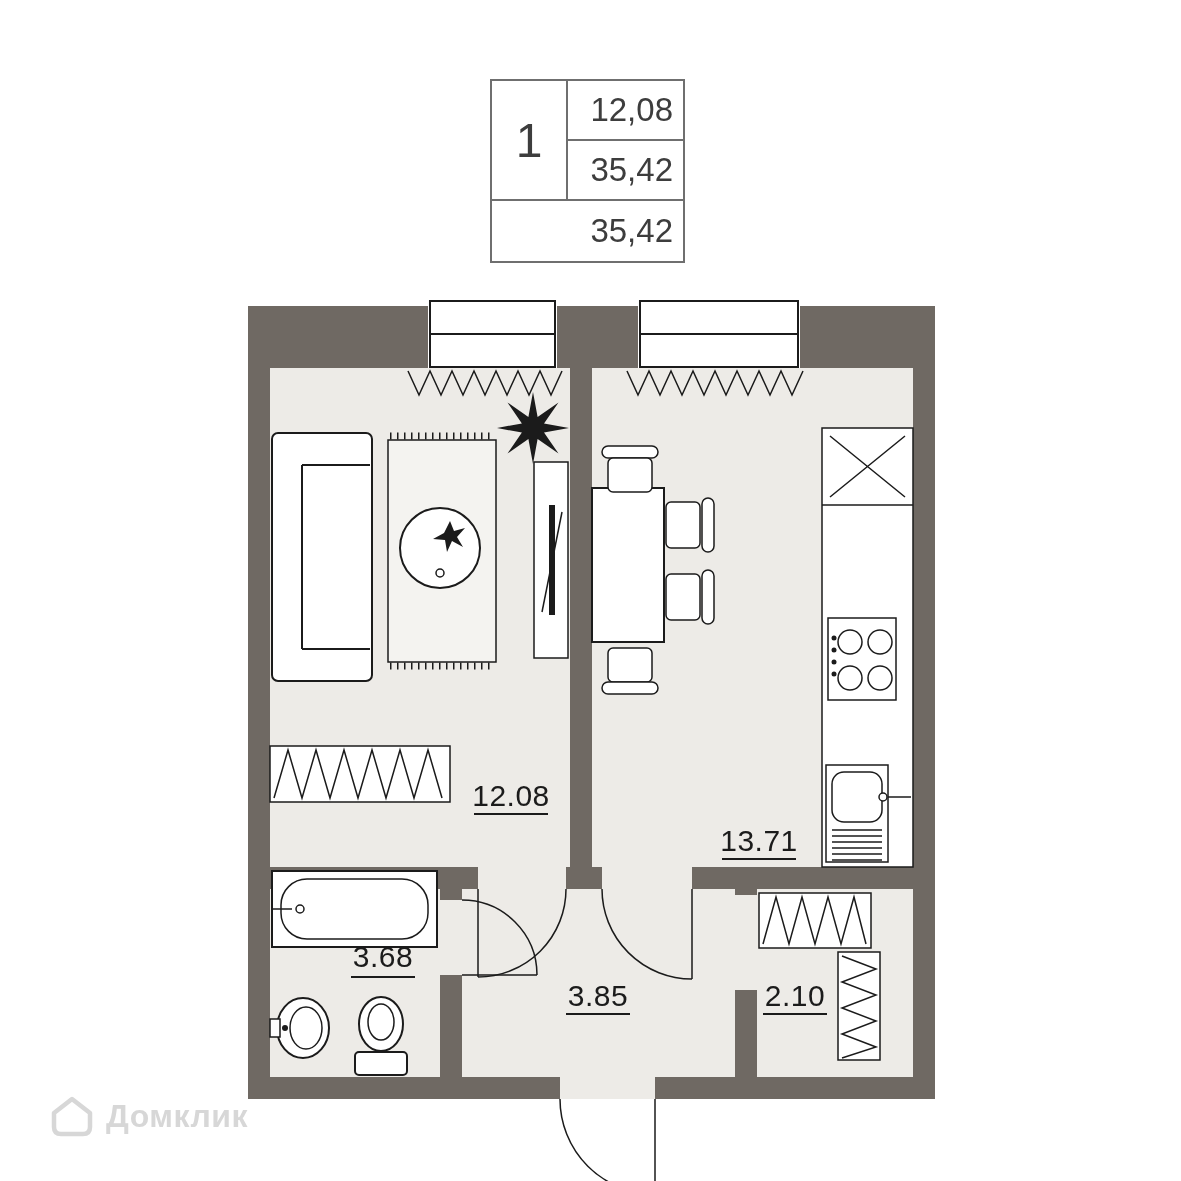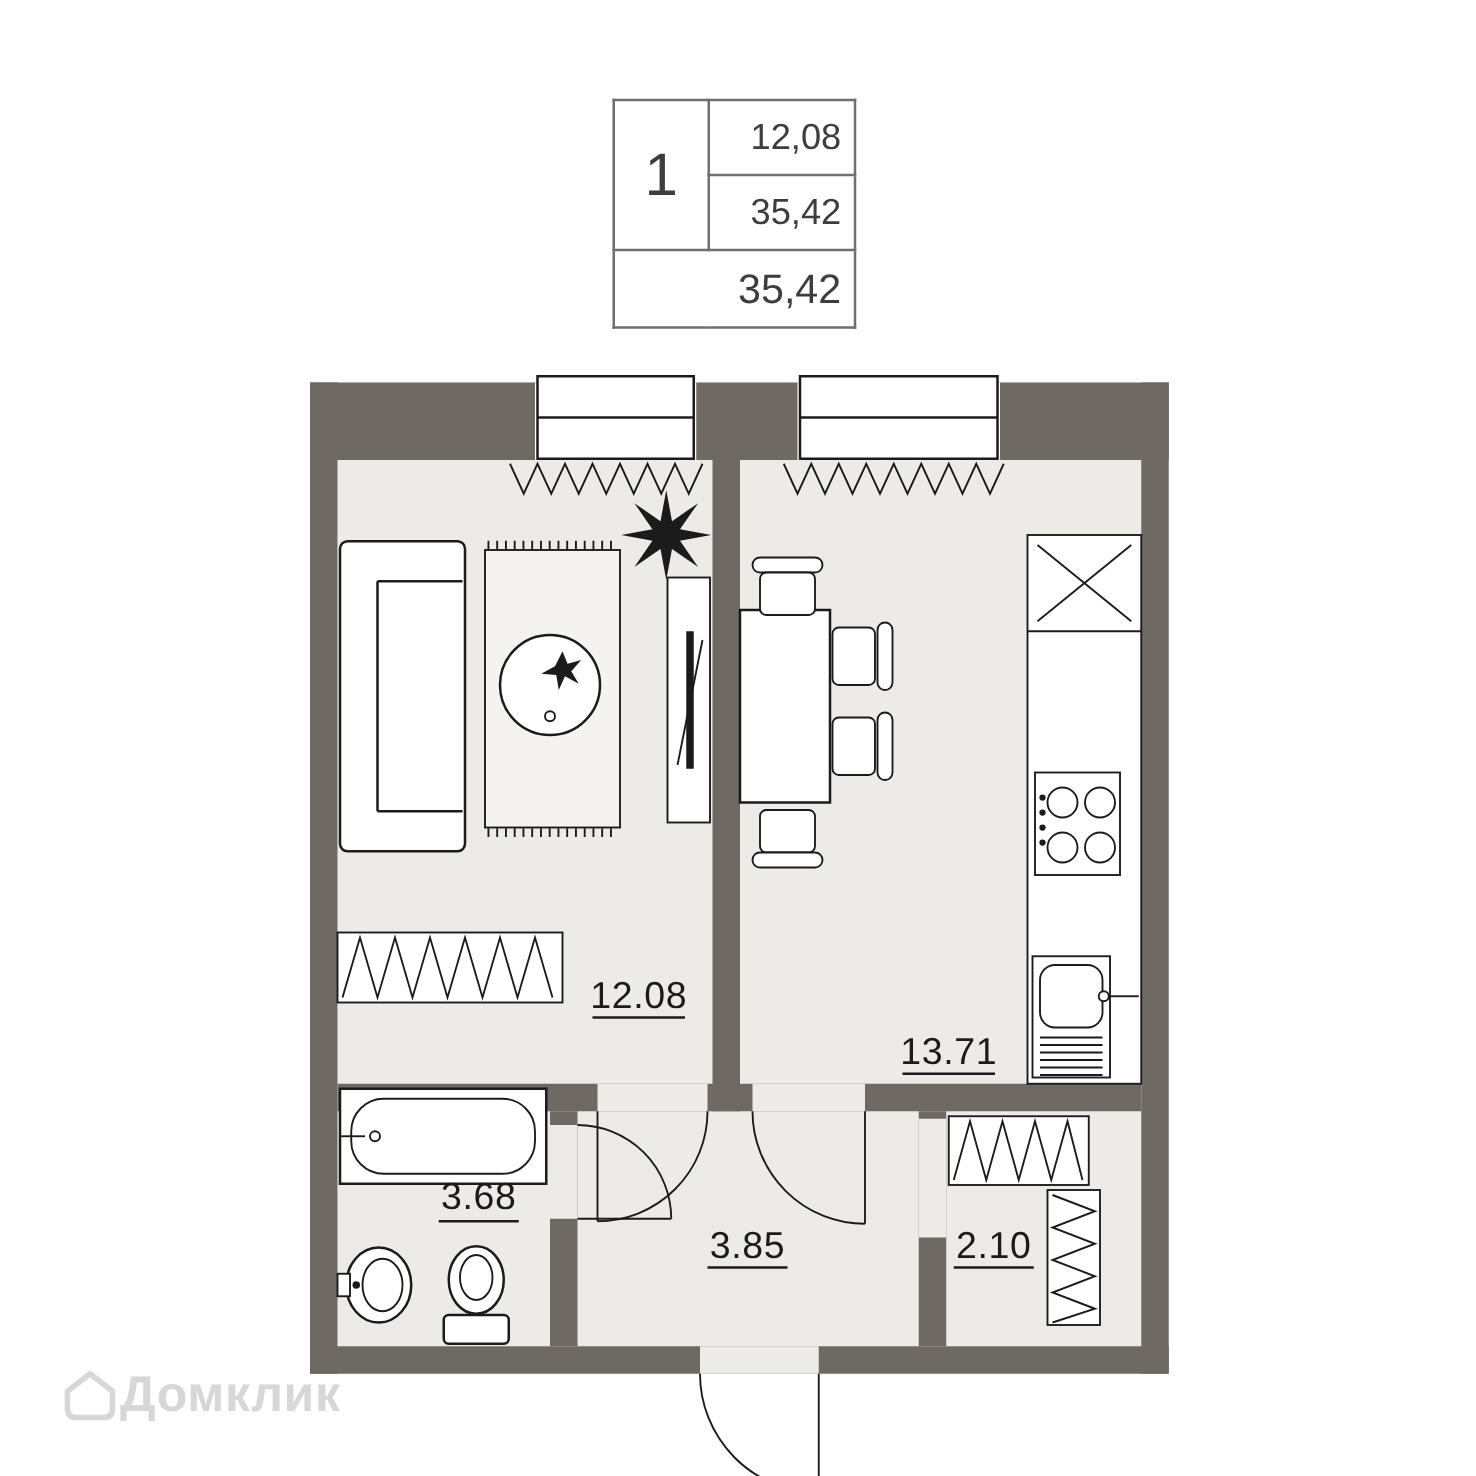--- a/index.html
+++ b/index.html
@@ -10,41 +10,41 @@
   html,body{margin:0;padding:0;background:#fff;}
   .page{
     position:relative;width:1181px;height:1181px;background:#fff;overflow:hidden;
     font-family:"Liberation Sans",sans-serif;
   }
   
   .title-block{position:absolute;left:490px;top:79px;}
   .title-block table{border-collapse:collapse;}
   .title-block td{border:2px solid #6f6f6f;color:#3d3d3d;font-weight:300;background:#fff;}
   .cell-rooms{width:72px;height:116px;font-size:48px;text-align:center;}
-  .cell-num{width:104px;height:56px;font-size:29px;text-align:right;padding-right:10px;}
+  .cell-num{width:104px;height:56px;font-size:33px;text-align:right;padding-right:10px;}
   .cell-total{height:58px;font-size:33px;text-align:right;padding-right:10px;}
   
   .plan-svg{position:absolute;left:0;top:0;}
   .wall{fill:var(--wall);stroke:none;}
   .floor{fill:var(--floor);stroke:none;}
   .gapf{fill:var(--floor);stroke:none;}
   .gapw{fill:#ffffff;stroke:none;}
   .furn{fill:#ffffff;stroke:var(--line);stroke-width:2;}
   .furn15{fill:#ffffff;stroke:var(--line);stroke-width:1.5;}
   .ln{stroke:var(--line);stroke-width:2;fill:none;}
   .ln15{stroke:var(--line);stroke-width:1.5;fill:none;}
   .fillink{fill:var(--line);stroke:none;}
   .fringe{stroke:var(--line);stroke-width:7;stroke-dasharray:1.5 5.5;fill:none;}
   .rug{fill:#f4f3f0;stroke:var(--line);stroke-width:1.5;}
   .room-label{font-family:"Liberation Sans",sans-serif;font-size:30px;fill:var(--line);letter-spacing:0.5px;}
   .ul{stroke:var(--line);stroke-width:2;}
   
   .watermark{
-    position:absolute;left:48px;top:1092px;display:flex;align-items:center;
-    color:#d7d7d7;font-size:40px;font-weight:600;letter-spacing:0.5px;
+    position:absolute;left:48px;top:1092px;display:flex;align-items:center;gap:10px;
+    color:#d7d7d7;font-size:32px;font-weight:600;letter-spacing:0.5px;
   }
 </style>
 </head>
 <body>
 
 <div class="page">
 
   <div class="title-block">
     <table>
       <tbody>

